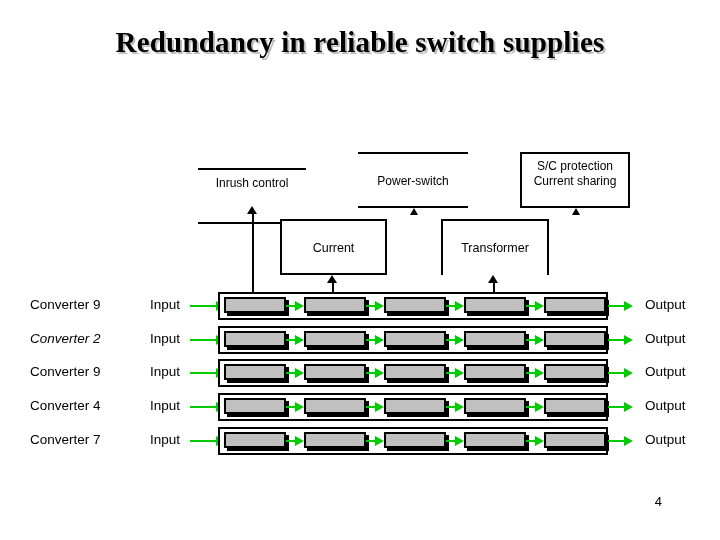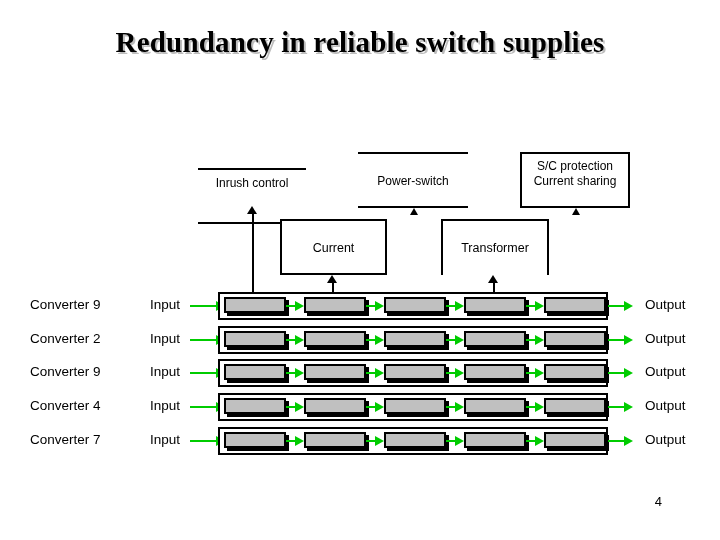--- a/index.html
+++ b/index.html
@@ -199,21 +199,21 @@
     <div class="blk" style="left: 384px; top: 297px; width: 62px; height: 16px;"></div>
     <div class="gline" style="left: 446px; top: 305px; width: 9px;"></div>
     <div class="gtip" style="left: 455px; top: 301px;"></div>
     <div class="blk" style="left: 464px; top: 297px; width: 62px; height: 16px;"></div>
     <div class="gline" style="left: 526px; top: 305px; width: 9px;"></div>
     <div class="gtip" style="left: 535px; top: 301px;"></div>
     <div class="blk" style="left: 544px; top: 297px; width: 62px; height: 16px;"></div>
     <div class="gline" style="left: 608px; top: 305px; width: 18px;"></div>
     <div class="gtip" style="left: 624px; top: 301px;"></div>
     <div class="row-io" style="left: 645px; top: 297px;">Output</div>
-    <div class="row-label" style="left: 30px; top: 331px;">Converter 2</div>
+    <div class="row-label" style="left: 30px; top: 331px; font-style: italic;">Converter 2</div>
     <div class="row-io" style="left: 150px; top: 331px;">Input</div>
     <div class="gline" style="left: 190px; top: 339px; width: 28px;"></div>
     <div class="gtip" style="left: 216px; top: 335px;"></div>
     <div class="row-frame" style="left: 218px; top: 326px; width: 390px; height: 28px;"></div>
     <div class="blk" style="left: 224px; top: 331px; width: 62px; height: 16px;"></div>
     <div class="gline" style="left: 286px; top: 339px; width: 9px;"></div>
     <div class="gtip" style="left: 295px; top: 335px;"></div>
     <div class="blk" style="left: 304px; top: 331px; width: 62px; height: 16px;"></div>
     <div class="gline" style="left: 366px; top: 339px; width: 9px;"></div>
     <div class="gtip" style="left: 375px; top: 335px;"></div>

